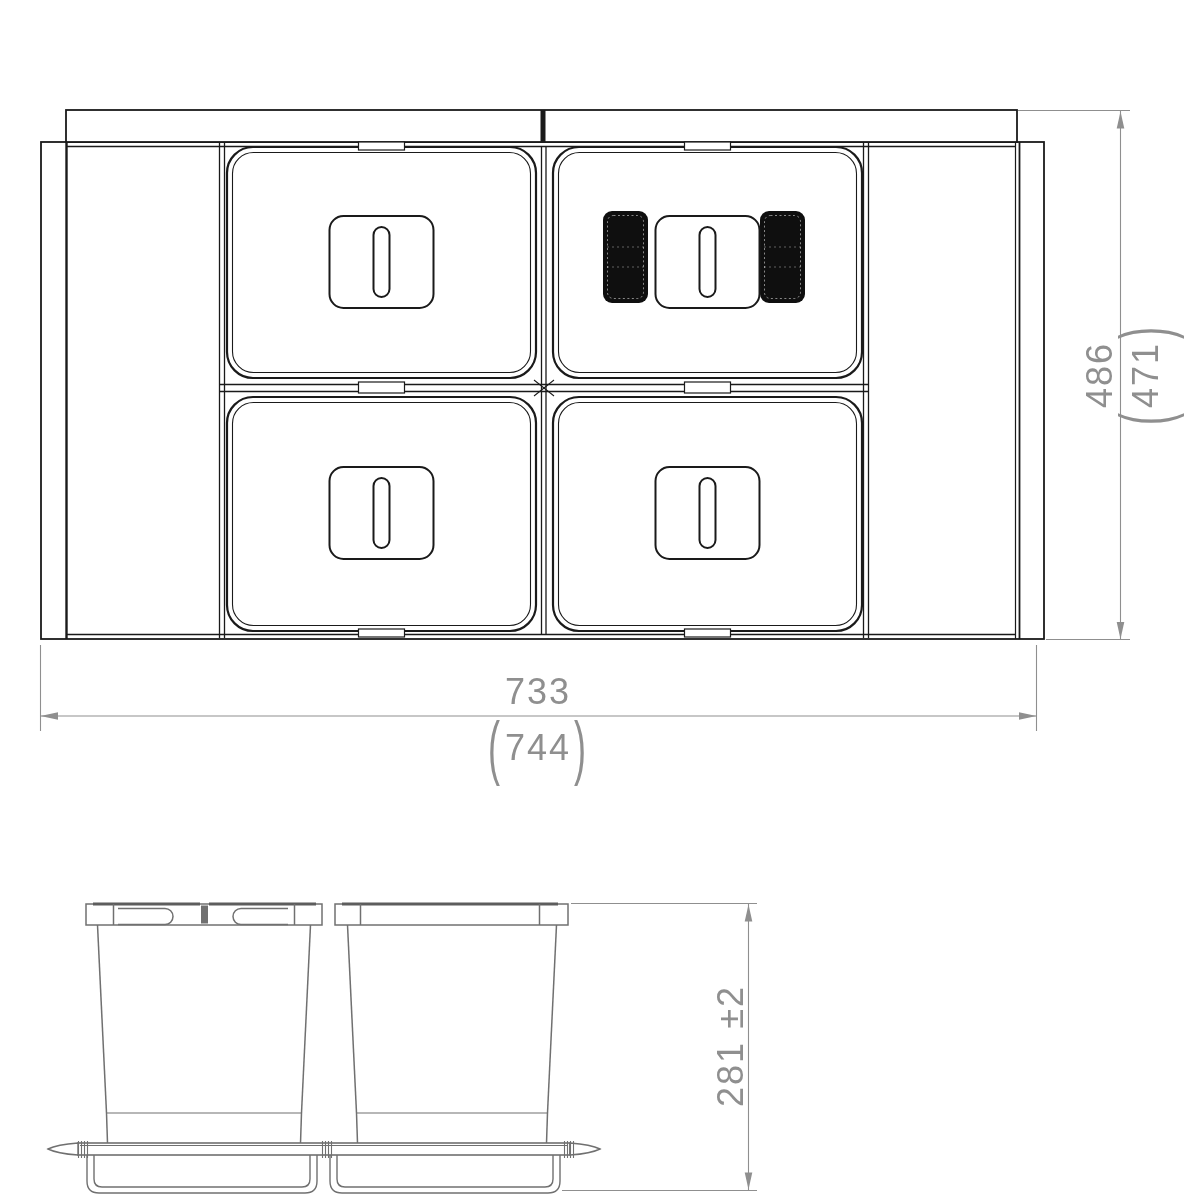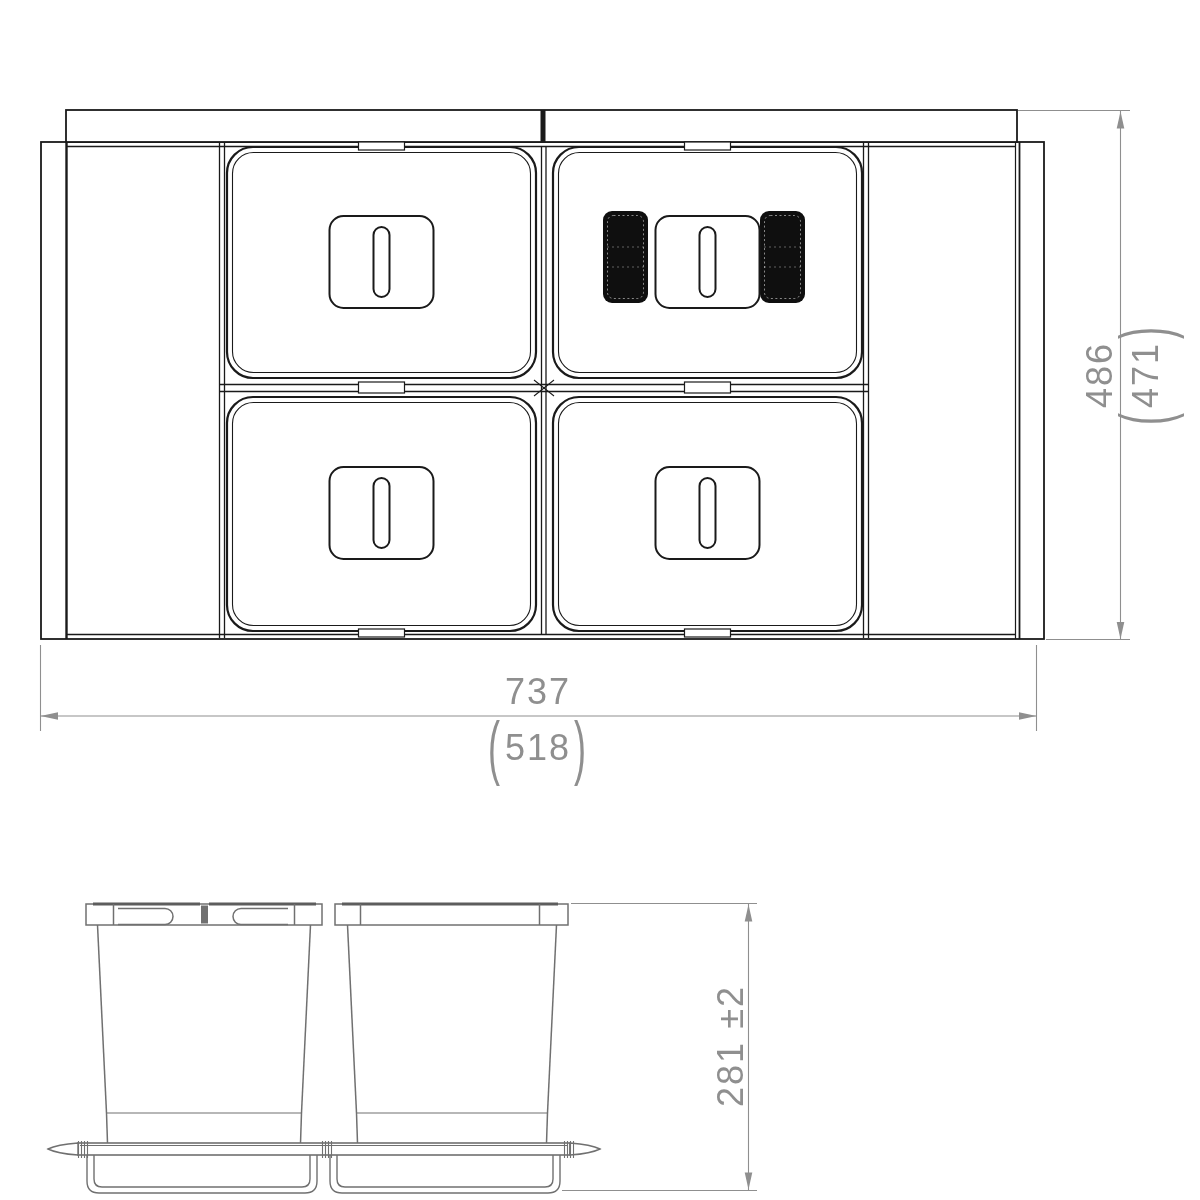--- a/index.html
+++ b/index.html
@@ -185,24 +185,24 @@
       <line class="dl" x1="571" y1="903.5" x2="757" y2="903.5"></line>
       <line class="dl" x1="562" y1="1190.5" x2="757" y2="1190.5"></line>
       <line class="dl" x1="748.5" y1="903.5" x2="748.5" y2="1190.5"></line>
       <polygon class="df" points="748.5,904.5 744.7,921.5 752.3,921.5"></polygon>
       <polygon class="df" points="748.5,1189.5 744.7,1172.5 752.3,1172.5"></polygon>
     </g>
   </g>
 </svg>
 
 <div class="dim-label" style="left:538px;top:692px;">
-  <span>737</span>
+  <span>733</span>
 </div>
 <div class="dim-label" style="left:538px;top:748px;">
-  <span class="paren">(</span><span>518</span><span class="paren">)</span>
+  <span class="paren">(</span><span>744</span><span class="paren">)</span>
 </div>
 <div class="dim-label rot" style="left:1100px;top:375px;">
   <span>486</span>
 </div>
 <div class="dim-label rot" style="left:1146px;top:375px;">
   <span class="paren">(</span><span>471</span><span class="paren">)</span>
 </div>
 <div class="dim-label rot" style="left:731px;top:1046px;">
   <span>281 ±2</span>
 </div>

